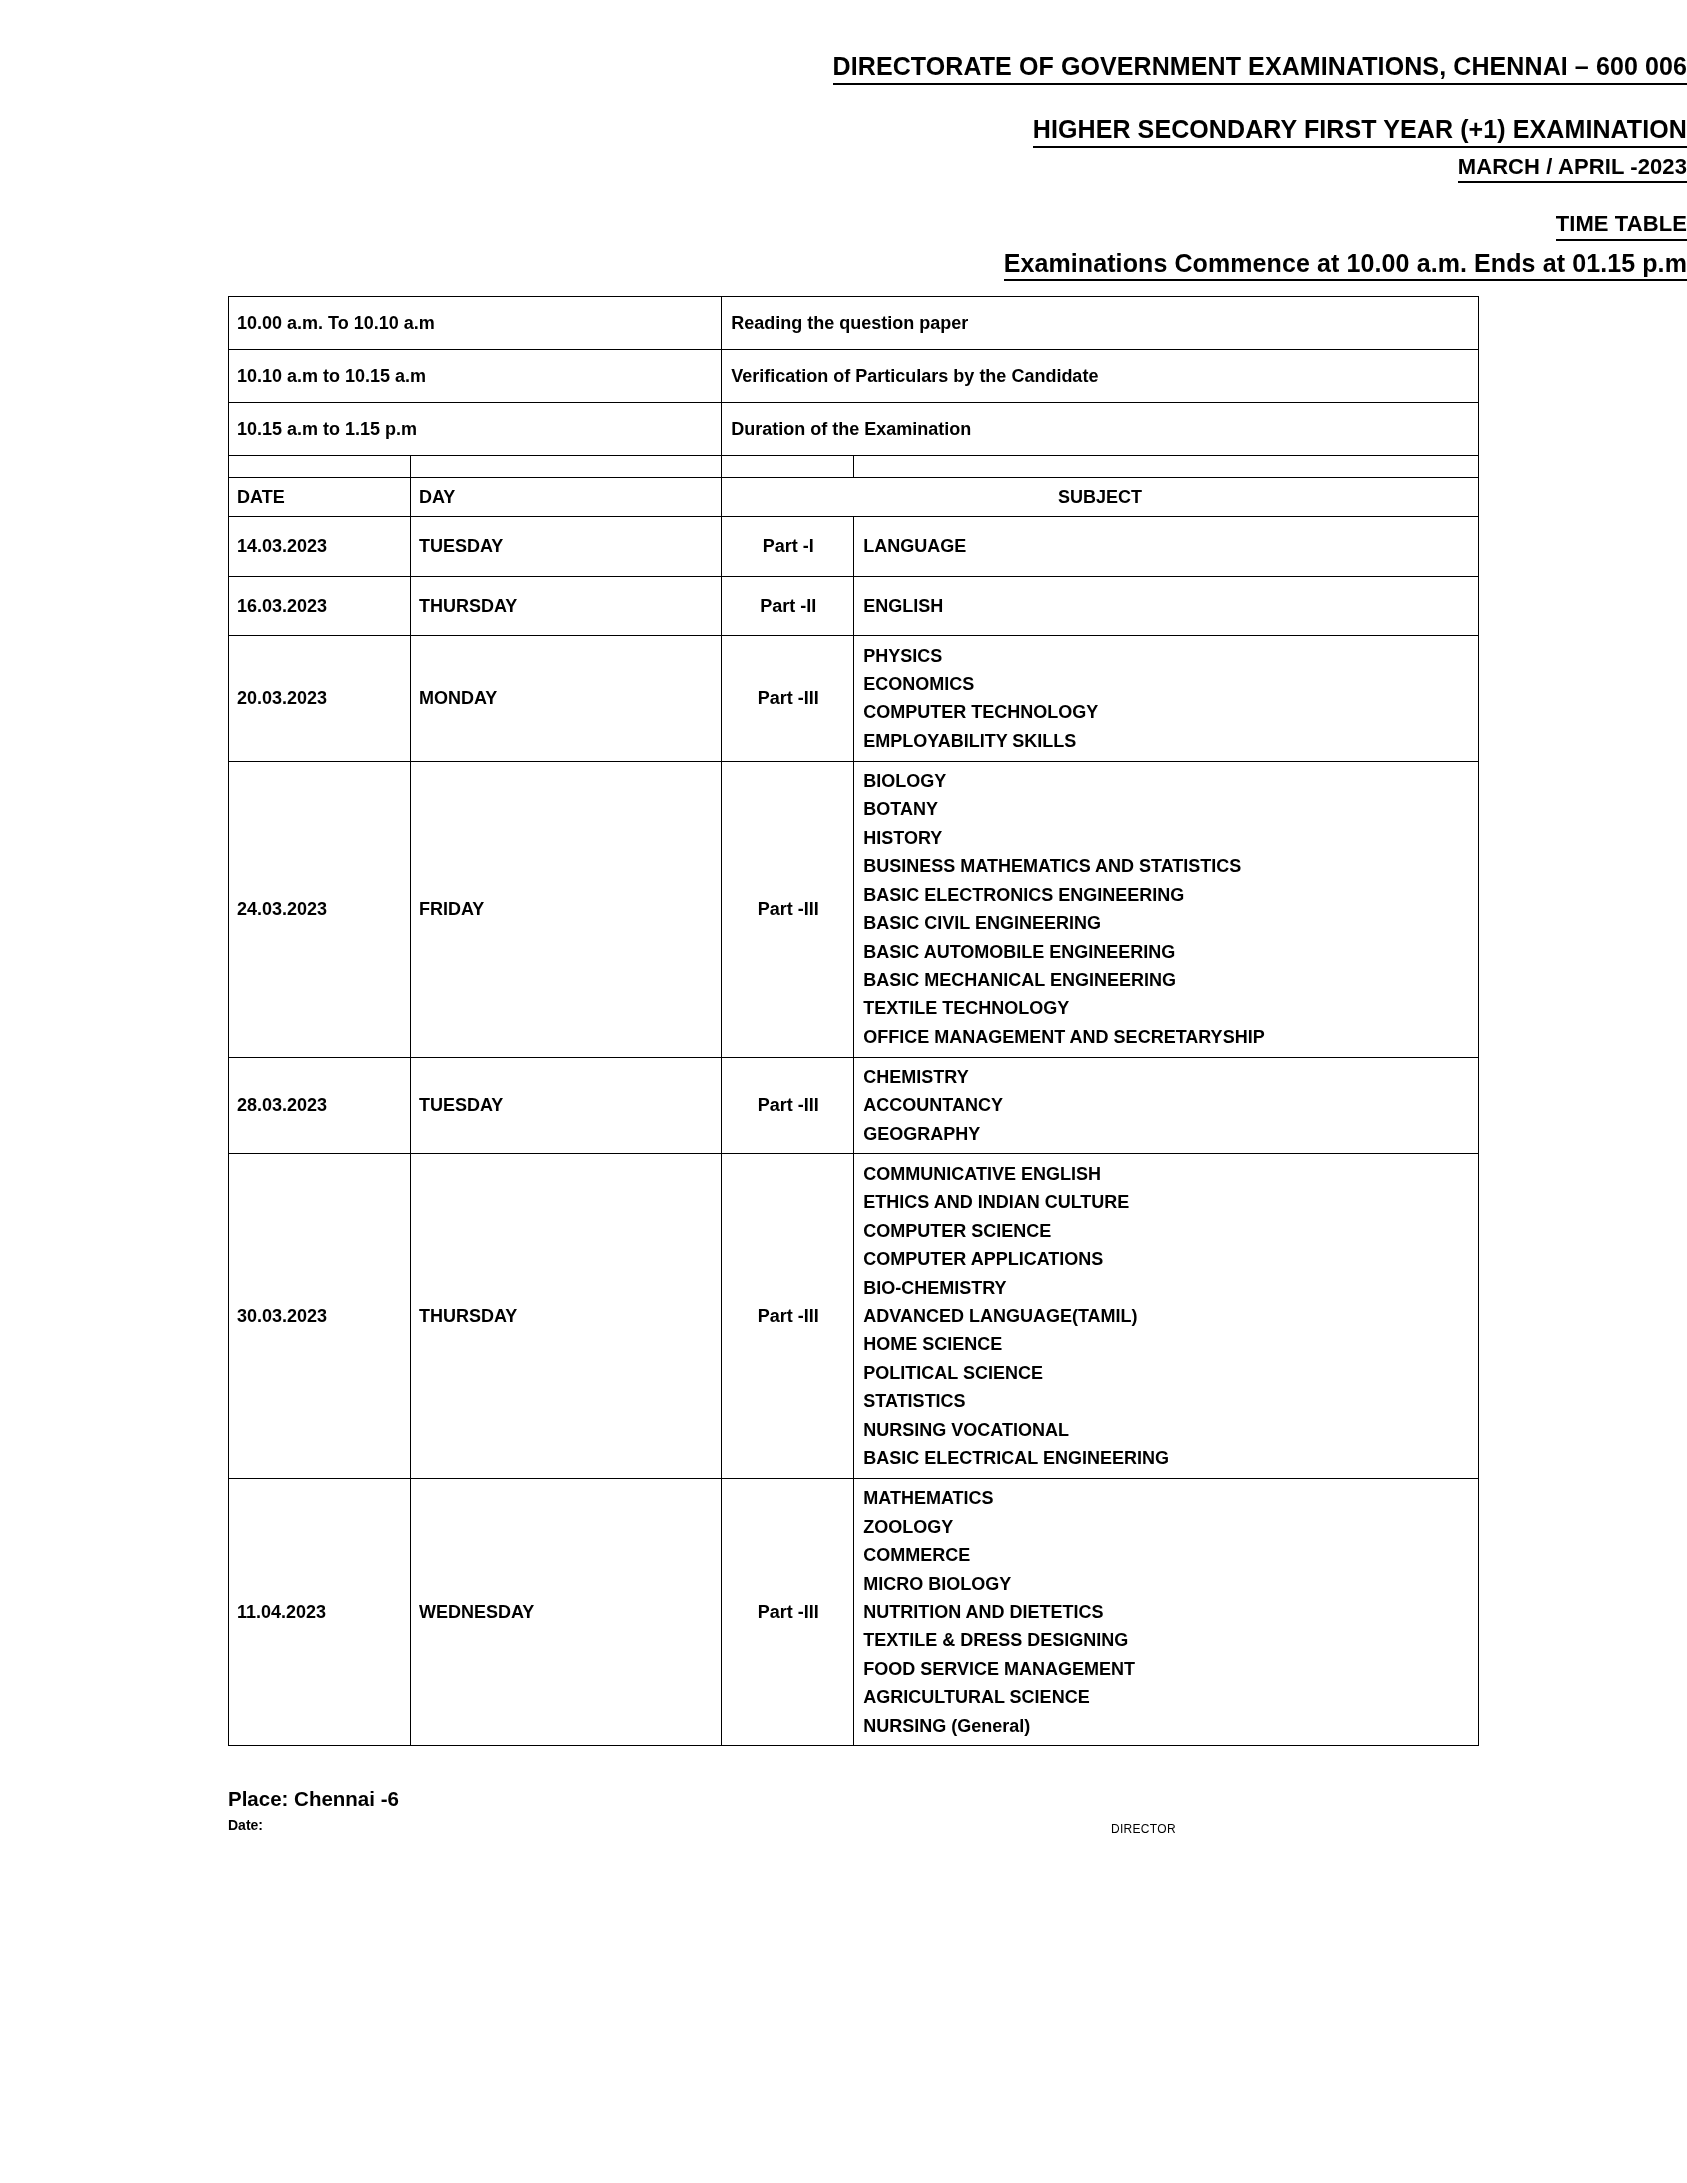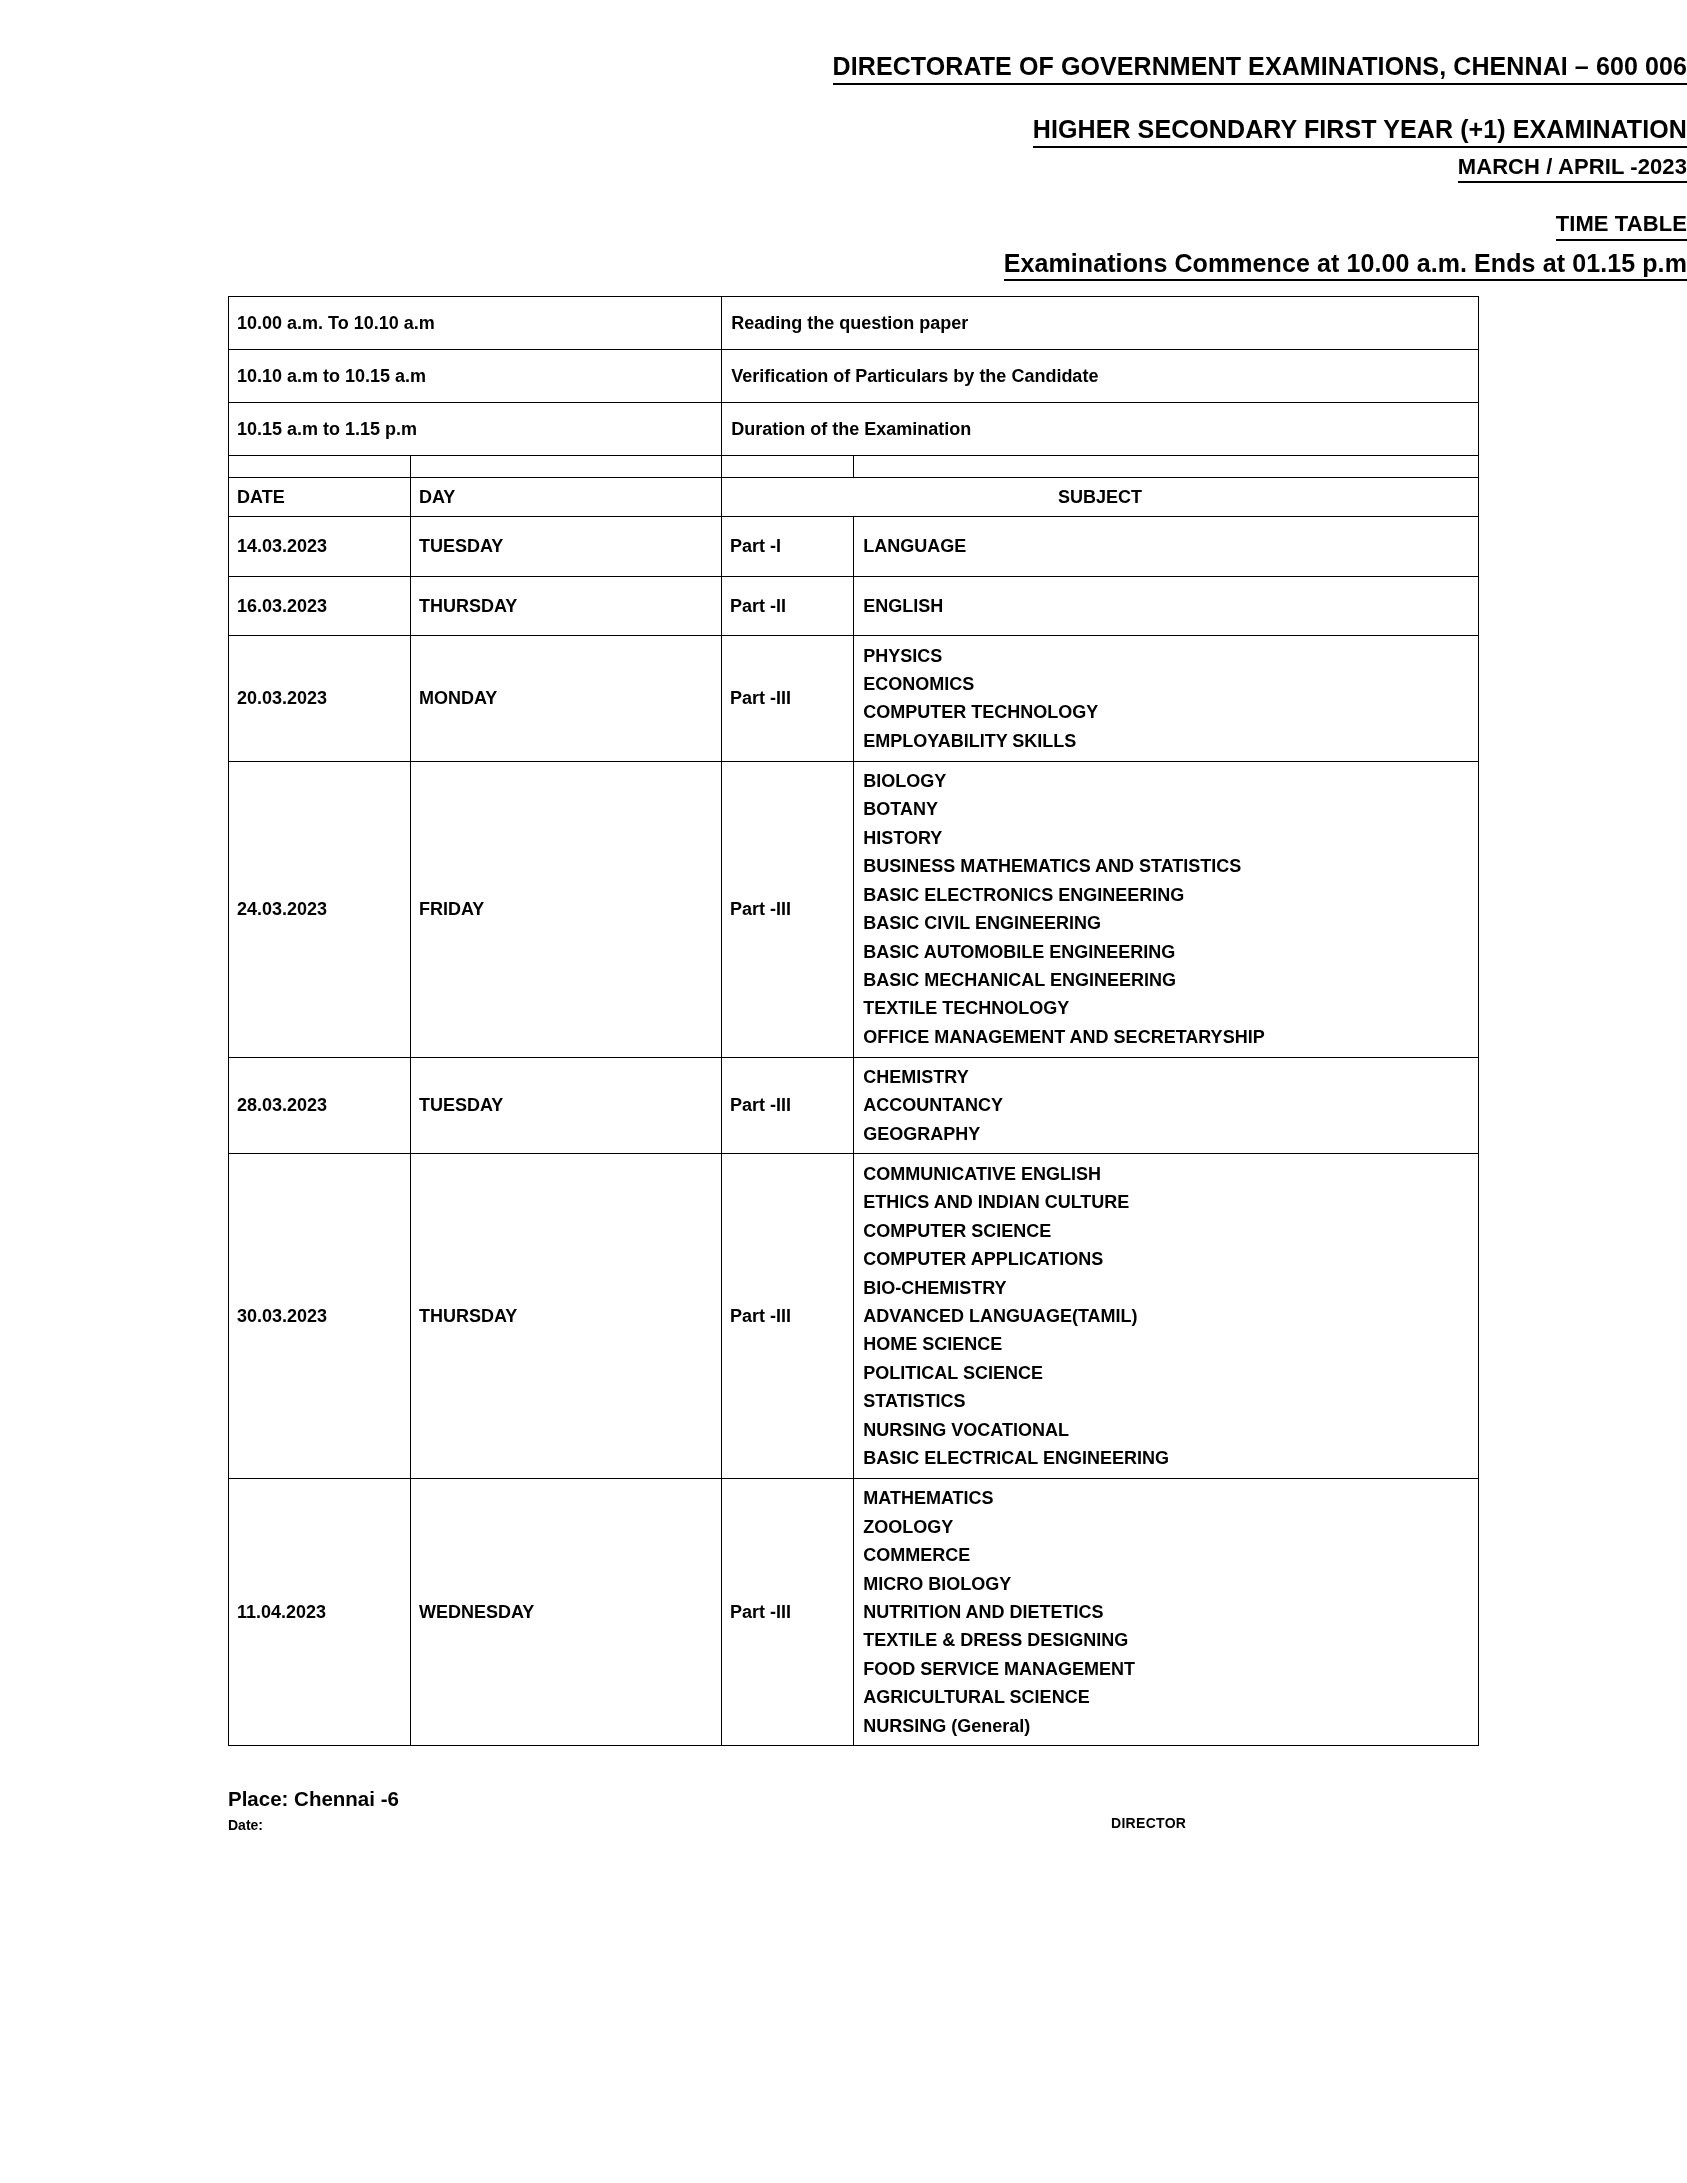--- a/index.html
+++ b/index.html
@@ -80,21 +80,21 @@
   .spacer-row td { height: 21px; padding: 0 !important; }
 
   
   .head-row td { height: 38px; }
   .head-subject { text-align: center; }
 
   
   .data-row td { }
   .cell-date { padding-left: 8px !important; }
   .cell-day  { padding-left: 8px !important; }
-  .cell-part { padding-left: 8px !important; }
+  .cell-part { padding-left: 8px !important; text-align: center; }
   .cell-sub  { padding-left: 9.3px !important; padding-top: 5.3px !important; padding-bottom: 5.3px !important; }
   .subj-line { display: block; line-height: 1.58; white-space: nowrap; }
 
   .row-h-single td { height: 48px; }
 
   
   .footer {
     position: relative;
     margin-left: 228px;
     margin-top: 38px;
@@ -107,23 +107,23 @@
     line-height: 1.5;
   }
   .footer .f-date {
     font-size: 14px;
     font-weight: bold;
     line-height: 1.5;
   }
   .footer .f-director {
     position: absolute;
     left: 883px;
-    top: 31px;
-    font-size: 14px;
-    font-weight: bold;
+    top: 38px;
+    font-size: 12px;
+    font-weight: normal;
     letter-spacing: 0.3px;
   }
 </style>
 </head>
 <body>
 
 <div class="page">
 
   <div class="header-block">
     <div class="hdr-line h-org">

